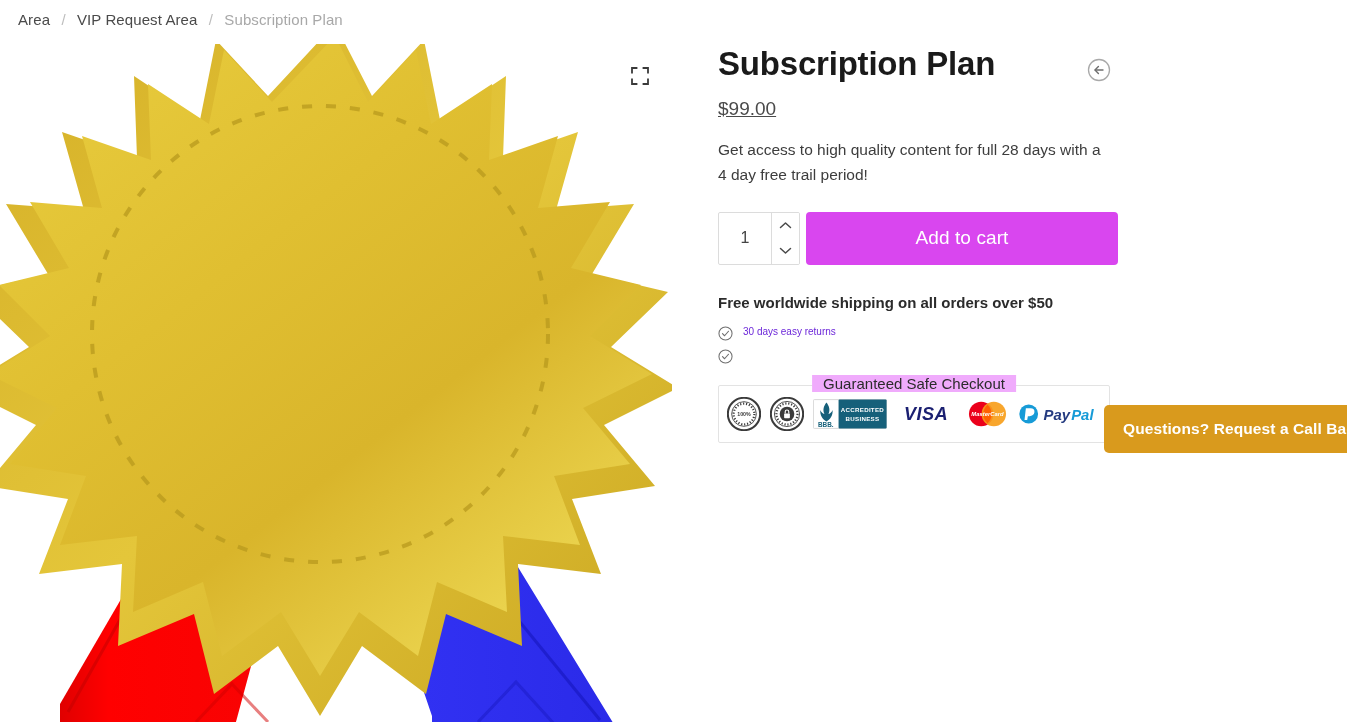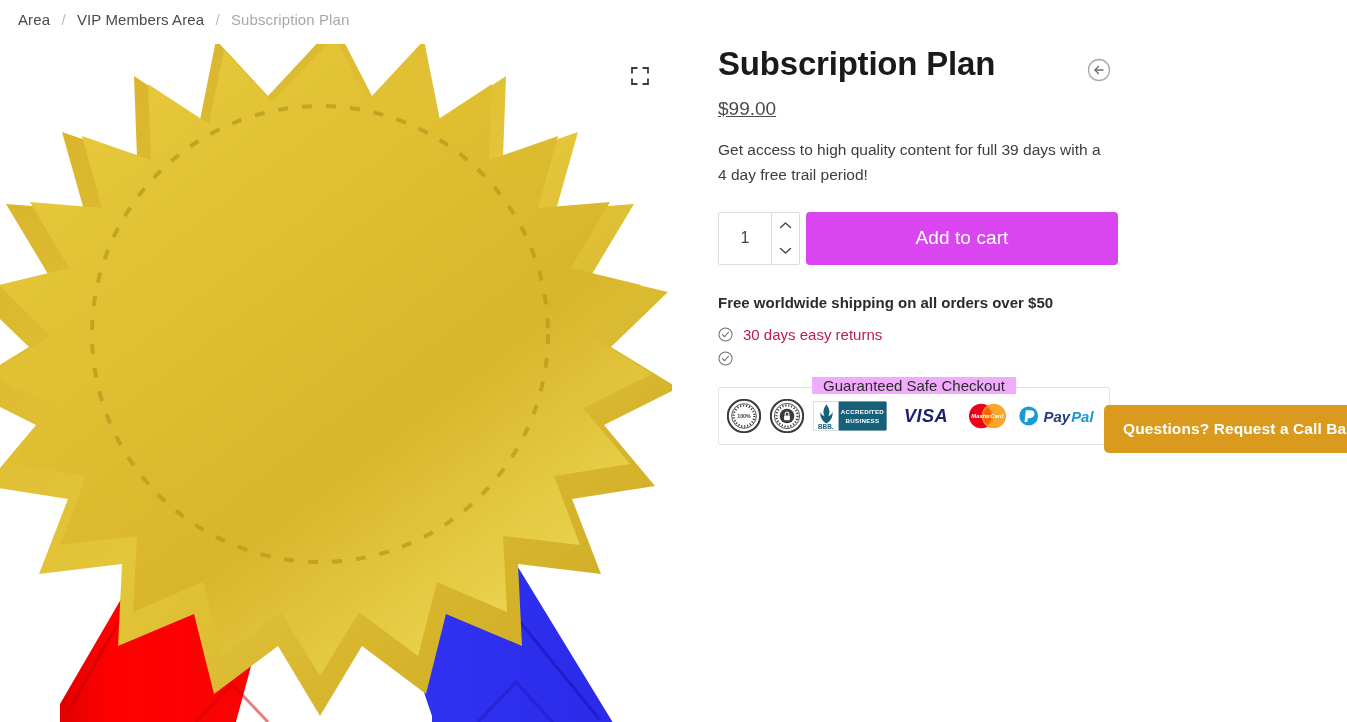--- a/index.html
+++ b/index.html
@@ -150,23 +150,23 @@
   
   .shipping {
     font-size: 15px;
     font-weight: bold;
     color: #2b2b2b;
     margin-top: 29px;
   }
   .features { margin-top: 15px; }
   .feature {
     display: flex;
-    align-items: center;
-    font-size: 15px;
-    color: #be185d;
+    align-items: flex-start;
+    font-size: 10px;
+    color: #6d28d9;
     margin-bottom: 8px;
   }
   .feature .chk {
     width: 15px; height: 15px;
     margin-right: 10px;
     flex: 0 0 auto;
   }
 
   
   .safe-checkout {
@@ -215,21 +215,21 @@
   }
 </style>
 </head>
 <body>
 
 <div class="page">
 
   <nav class="breadcrumb">
     <a href="#">Area</a>
     <span class="sep">/</span>
-    <a href="#">VIP Members Area</a>
+    <a href="#">VIP Request Area</a>
     <span class="sep">/</span>
     <span class="current">Subscription Plan</span>
   </nav>
 
   <div class="gallery">
     <svg width="672" height="678" viewBox="0 0 672 678">
       <defs>
         <linearGradient id="goldGrad" x1="0.1" y1="0" x2="0.9" y2="1">
           <stop offset="0%" stop-color="#e8cc3e"></stop>
           <stop offset="35%" stop-color="#e0bf31"></stop>
@@ -289,21 +289,21 @@
       <path d="M11.4 8.6 L8 12 L11.4 15.4"></path>
     </g>
   </svg>
 
   <div class="summary">
 
     <h1 class="product-title">Subscription Plan</h1>
 
     <p class="price">$99.00</p>
 
-    <p class="description">Get access to high quality content for full 39 days with a 4 day free trail period!</p>
+    <p class="description">Get access to high quality content for full 28 days with a 4 day free trail period!</p>
 
     <div class="cart-row">
       <div class="qty">
         <input class="qty-input" type="text" value="1" style="">
         <div class="qty-ctrls">
           <button class="qty-btn">
             <svg width="13" height="9" viewBox="0 0 13 9">
               <path d="M1.5 6.5 L6.5 2 L11.5 6.5" fill="none" stroke="#4a4a4a" stroke-width="1.5" stroke-linecap="round" stroke-linejoin="round"></path>
             </svg>
           </button>

